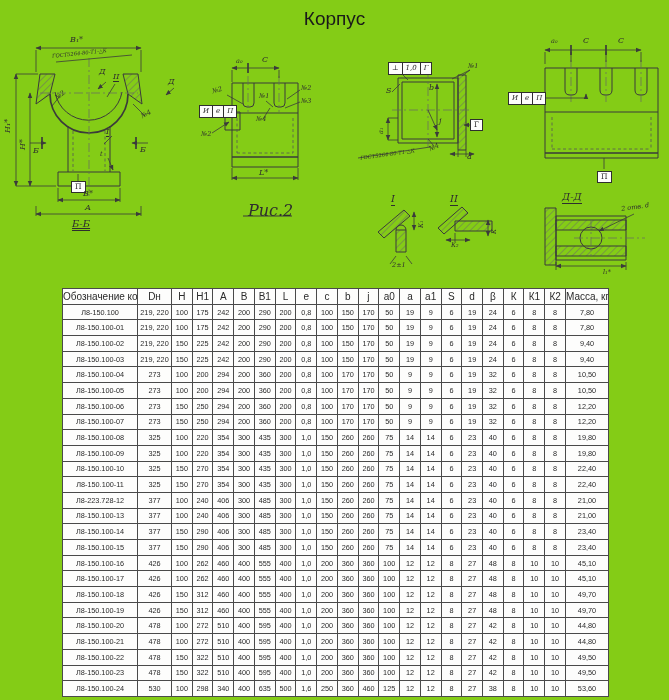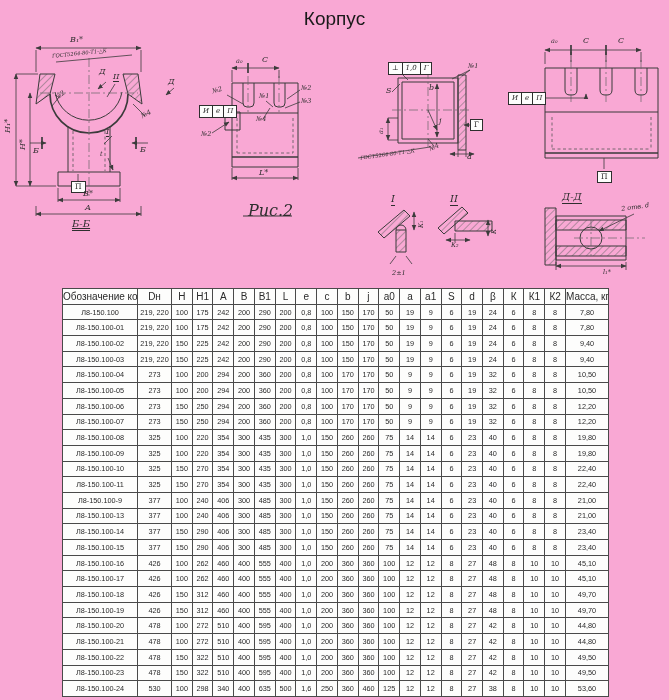--- a/index.html
+++ b/index.html
@@ -1,16 +1,16 @@
 <!DOCTYPE html>
 <html><head>
 <meta charset="utf-8">
 <style>
   html,body{margin:0;padding:0;background:#fff;}
-  .page{position:relative;width:669px;height:700px;background:#f9a8d4;overflow:hidden;
+  .page{position:relative;width:669px;height:700px;background:#84cc16;overflow:hidden;
         font-family:"Liberation Sans",sans-serif;color:#222;}
   .title{position:absolute;top:8px;left:0;width:669px;text-align:center;
          font-size:19px;color:#1a1a1a;}
   
   .lbl{position:absolute;font-family:"DejaVu Serif",serif;font-style:italic;
        font-size:8px;color:#2e2e2e;white-space:nowrap;line-height:1;}
   .sm{font-size:6.5px;}
   .xs{font-size:5.2px;}
   .cap{font-size:10px;border-bottom:1px solid #2e2e2e;padding-bottom:1px;}
   .rot{transform:rotate(-90deg);transform-origin:left top;}
@@ -247,21 +247,21 @@
   <span class="lbl rot sm" style="left:378px;top:134px;">а₁</span>
   <span class="lbl xs" style="left:360px;top:152px;transform:rotate(-8deg);">ГОСТ5264-80-Т1-△К</span>
   <span class="lbl sm" style="left:429px;top:144px;transform:rotate(-25deg);">№4</span>
   <span class="lbl boxed" style="left:470px;top:119px;">Г</span>
   <span class="lbl" style="left:467px;top:153px;">а</span>
 
   <span class="lbl cap" style="left:391px;top:194px;">I</span>
   <span class="lbl cap" style="left:450px;top:194px;">II</span>
   <span class="lbl cap" style="left:562px;top:192px;">Д-Д</span>
   <span class="lbl rot sm" style="left:418px;top:228px;">К₁</span>
-  <span class="lbl sm" style="left:392px;top:270px;">2±1</span>
+  <span class="lbl sm" style="left:392px;top:262px;">2±1</span>
   <span class="lbl sm" style="left:451px;top:242px;">К₂</span>
   <span class="lbl rot sm" style="left:491px;top:234px;">К</span>
   <span class="lbl sm" style="left:621px;top:204px;transform:rotate(-8deg);">2 отв. d</span>
   <span class="lbl sm" style="left:603px;top:269px;">l₁*</span>
 
   <span class="lbl sm" style="left:551px;top:38px;">а₀</span>
   <span class="lbl" style="left:583px;top:37px;">С</span>
   <span class="lbl" style="left:618px;top:37px;">С</span>
   <div class="wbox" style="left:508px;top:92px;">
     <span>И</span>
@@ -580,21 +580,21 @@
           <td>14</td>
           <td>6</td>
           <td>23</td>
           <td>40</td>
           <td>6</td>
           <td>8</td>
           <td>8</td>
           <td>22,40</td>
         </tr>
         <tr>
-          <td>Л8-150.100-9</td>
+          <td>Л8-223.728-12</td>
           <td>377</td>
           <td>100</td>
           <td>240</td>
           <td>406</td>
           <td>300</td>
           <td>485</td>
           <td>300</td>
           <td>1,0</td>
           <td>150</td>
           <td>260</td>

